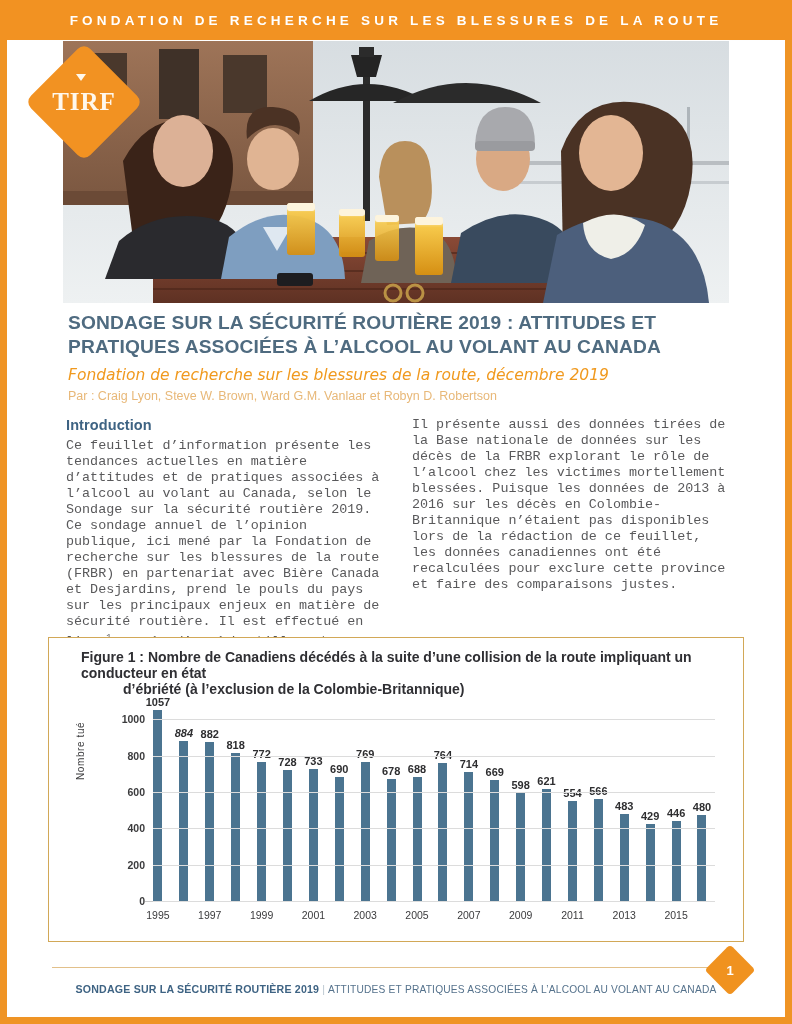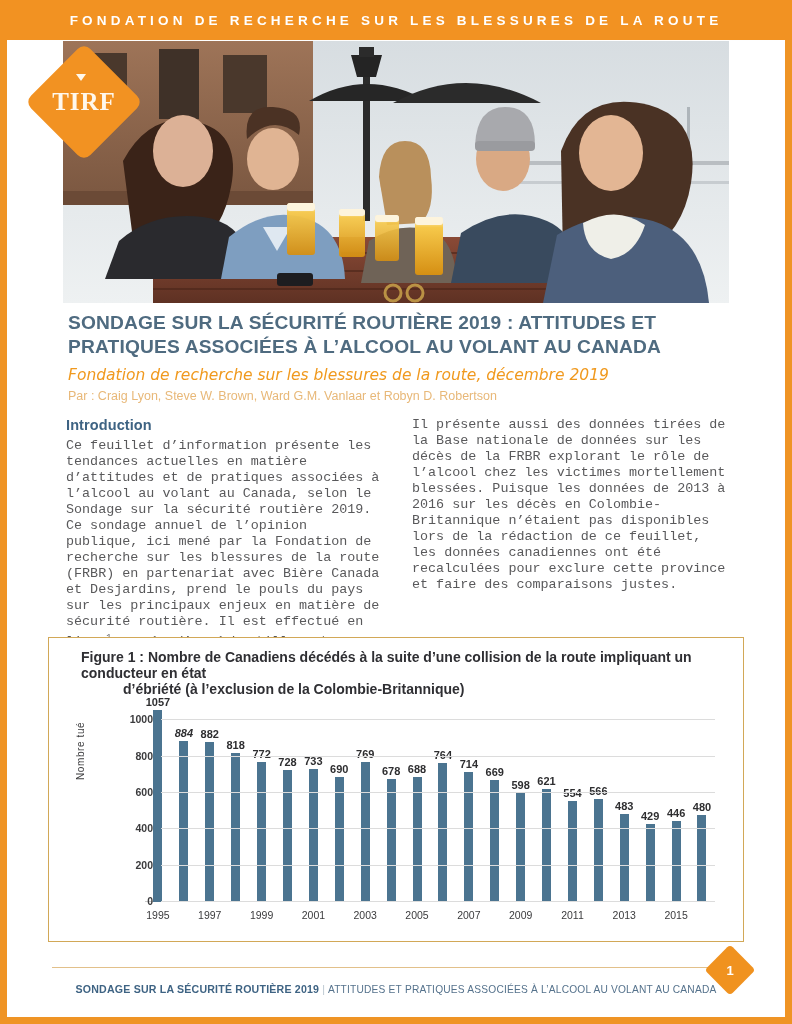--- a/index.html
+++ b/index.html
@@ -208,21 +208,21 @@
   }
   .plot {
     position: absolute;
     left: 96px;
     top: 18px;
     right: 30px;
     bottom: 40px;
   }
   .gridline {
     position: absolute;
-    left: 16px; right: 0;
+    left: 8px; right: 0;
     height: 1px;
     background: #dcdcdc;
     font-weight: bold;
   }
   .ytick {
     position: absolute;
     right: 100%;
     margin-right: 8px;
     transform: translateY(-50%);
     color: #3b3b3d;

